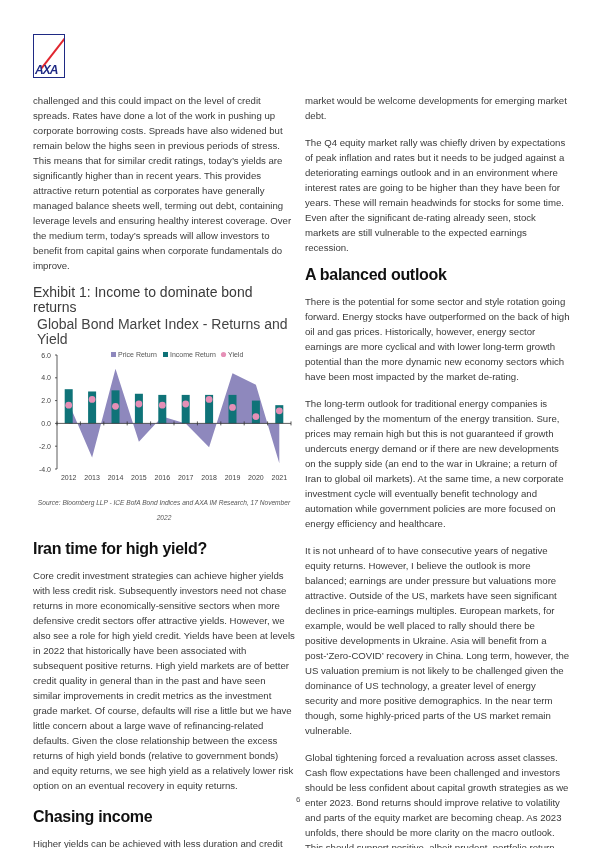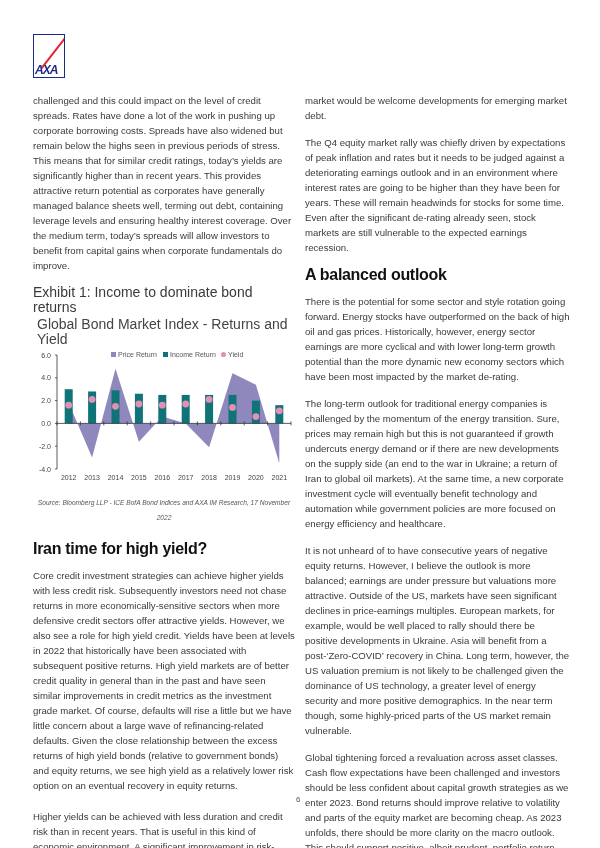--- a/index.html
+++ b/index.html
@@ -100,20 +100,21 @@
         <text x="137" y="10" font-size="7" fill="#555" font-family="Liberation Sans, sans-serif">Income Return</text>
         <circle cx="190.5" cy="7.5" r="2.6" fill="#e58fb6"></circle>
         <text x="195" y="10" font-size="7" fill="#555" font-family="Liberation Sans, sans-serif">Yield</text>
       </svg>
   </div>
   <div class="source">Source: Bloomberg LLP - ICE BofA Bond Indices and AXA IM Research, 17 November 2022</div>
   <div style="height:16px"></div>
   <h2 class="bold">Iran time for high yield?</h2>
   <p>Core credit investment strategies can achieve higher yields with less credit risk. Subsequently investors need not chase returns in more economically-sensitive sectors when more defensive credit sectors offer attractive yields. However, we also see a role for high yield credit. Yields have been at levels in 2022 that historically have been associated with subsequent positive returns. High yield markets are of better credit quality in general than in the past and have seen similar improvements in credit metrics as the investment grade market. Of course, defaults will rise a little but we have little concern about a large wave of refinancing-related defaults. Given the close relationship between the excess returns of high yield bonds (relative to government bonds) and equity returns, we see high yield as a relatively lower risk option on an eventual recovery in equity returns.</p>
   <div style="height:4px"></div>
+  <h2 class="bold">Chasing income</h2>
   <p>Higher yields can be achieved with less duration and credit risk than in recent years. That is useful in this kind of economic environment. A significant improvement in risk-adjusted performance for more challenged parts of the fixed income market, like emerging market debt, may have to wait until the overall outlook and risk sentiment is significantly improved. An end to the Ukraine war and a recovery in the Chinese property</p>
 </div>
 
 <div class="col col-right">
   <p>market would be welcome developments for emerging market debt.</p>
   <p>The Q4 equity market rally was chiefly driven by expectations of peak inflation and rates but it needs to be judged against a deteriorating earnings outlook and in an environment where interest rates are going to be higher than they have been for years. These will remain headwinds for stocks for some time. Even after the significant de-rating already seen, stock markets are still vulnerable to the expected earnings recession.</p>
   <h2 class="bold">A balanced outlook</h2>
   <p>There is the potential for some sector and style rotation going forward. Energy stocks have outperformed on the back of high oil and gas prices. Historically, however, energy sector earnings are more cyclical and with lower long-term growth potential than the more dynamic new economy sectors which have been most impacted by the market de-rating.</p>
   <p>The long-term outlook for traditional energy companies is challenged by the momentum of the energy transition. Sure, prices may remain high but this is not guaranteed if growth undercuts energy demand or if there are new developments on the supply side (an end to the war in Ukraine; a return of Iran to global oil markets). At the same time, a new corporate investment cycle will eventually benefit technology and automation while government policies are more focused on energy efficiency and healthcare.</p>
   <p>It is not unheard of to have consecutive years of negative equity returns. However, I believe the outlook is more balanced; earnings are under pressure but valuations more attractive. Outside of the US, markets have seen significant declines in price-earnings multiples. European markets, for example, would be well placed to rally should there be positive developments in Ukraine. Asia will benefit from a post-‘Zero-COVID’ recovery in China. Long term, however, the US valuation premium is not likely to be challenged given the dominance of US technology, a greater level of energy security and more positive demographics. In the near term though, some highly-priced parts of the US market remain vulnerable.</p>

